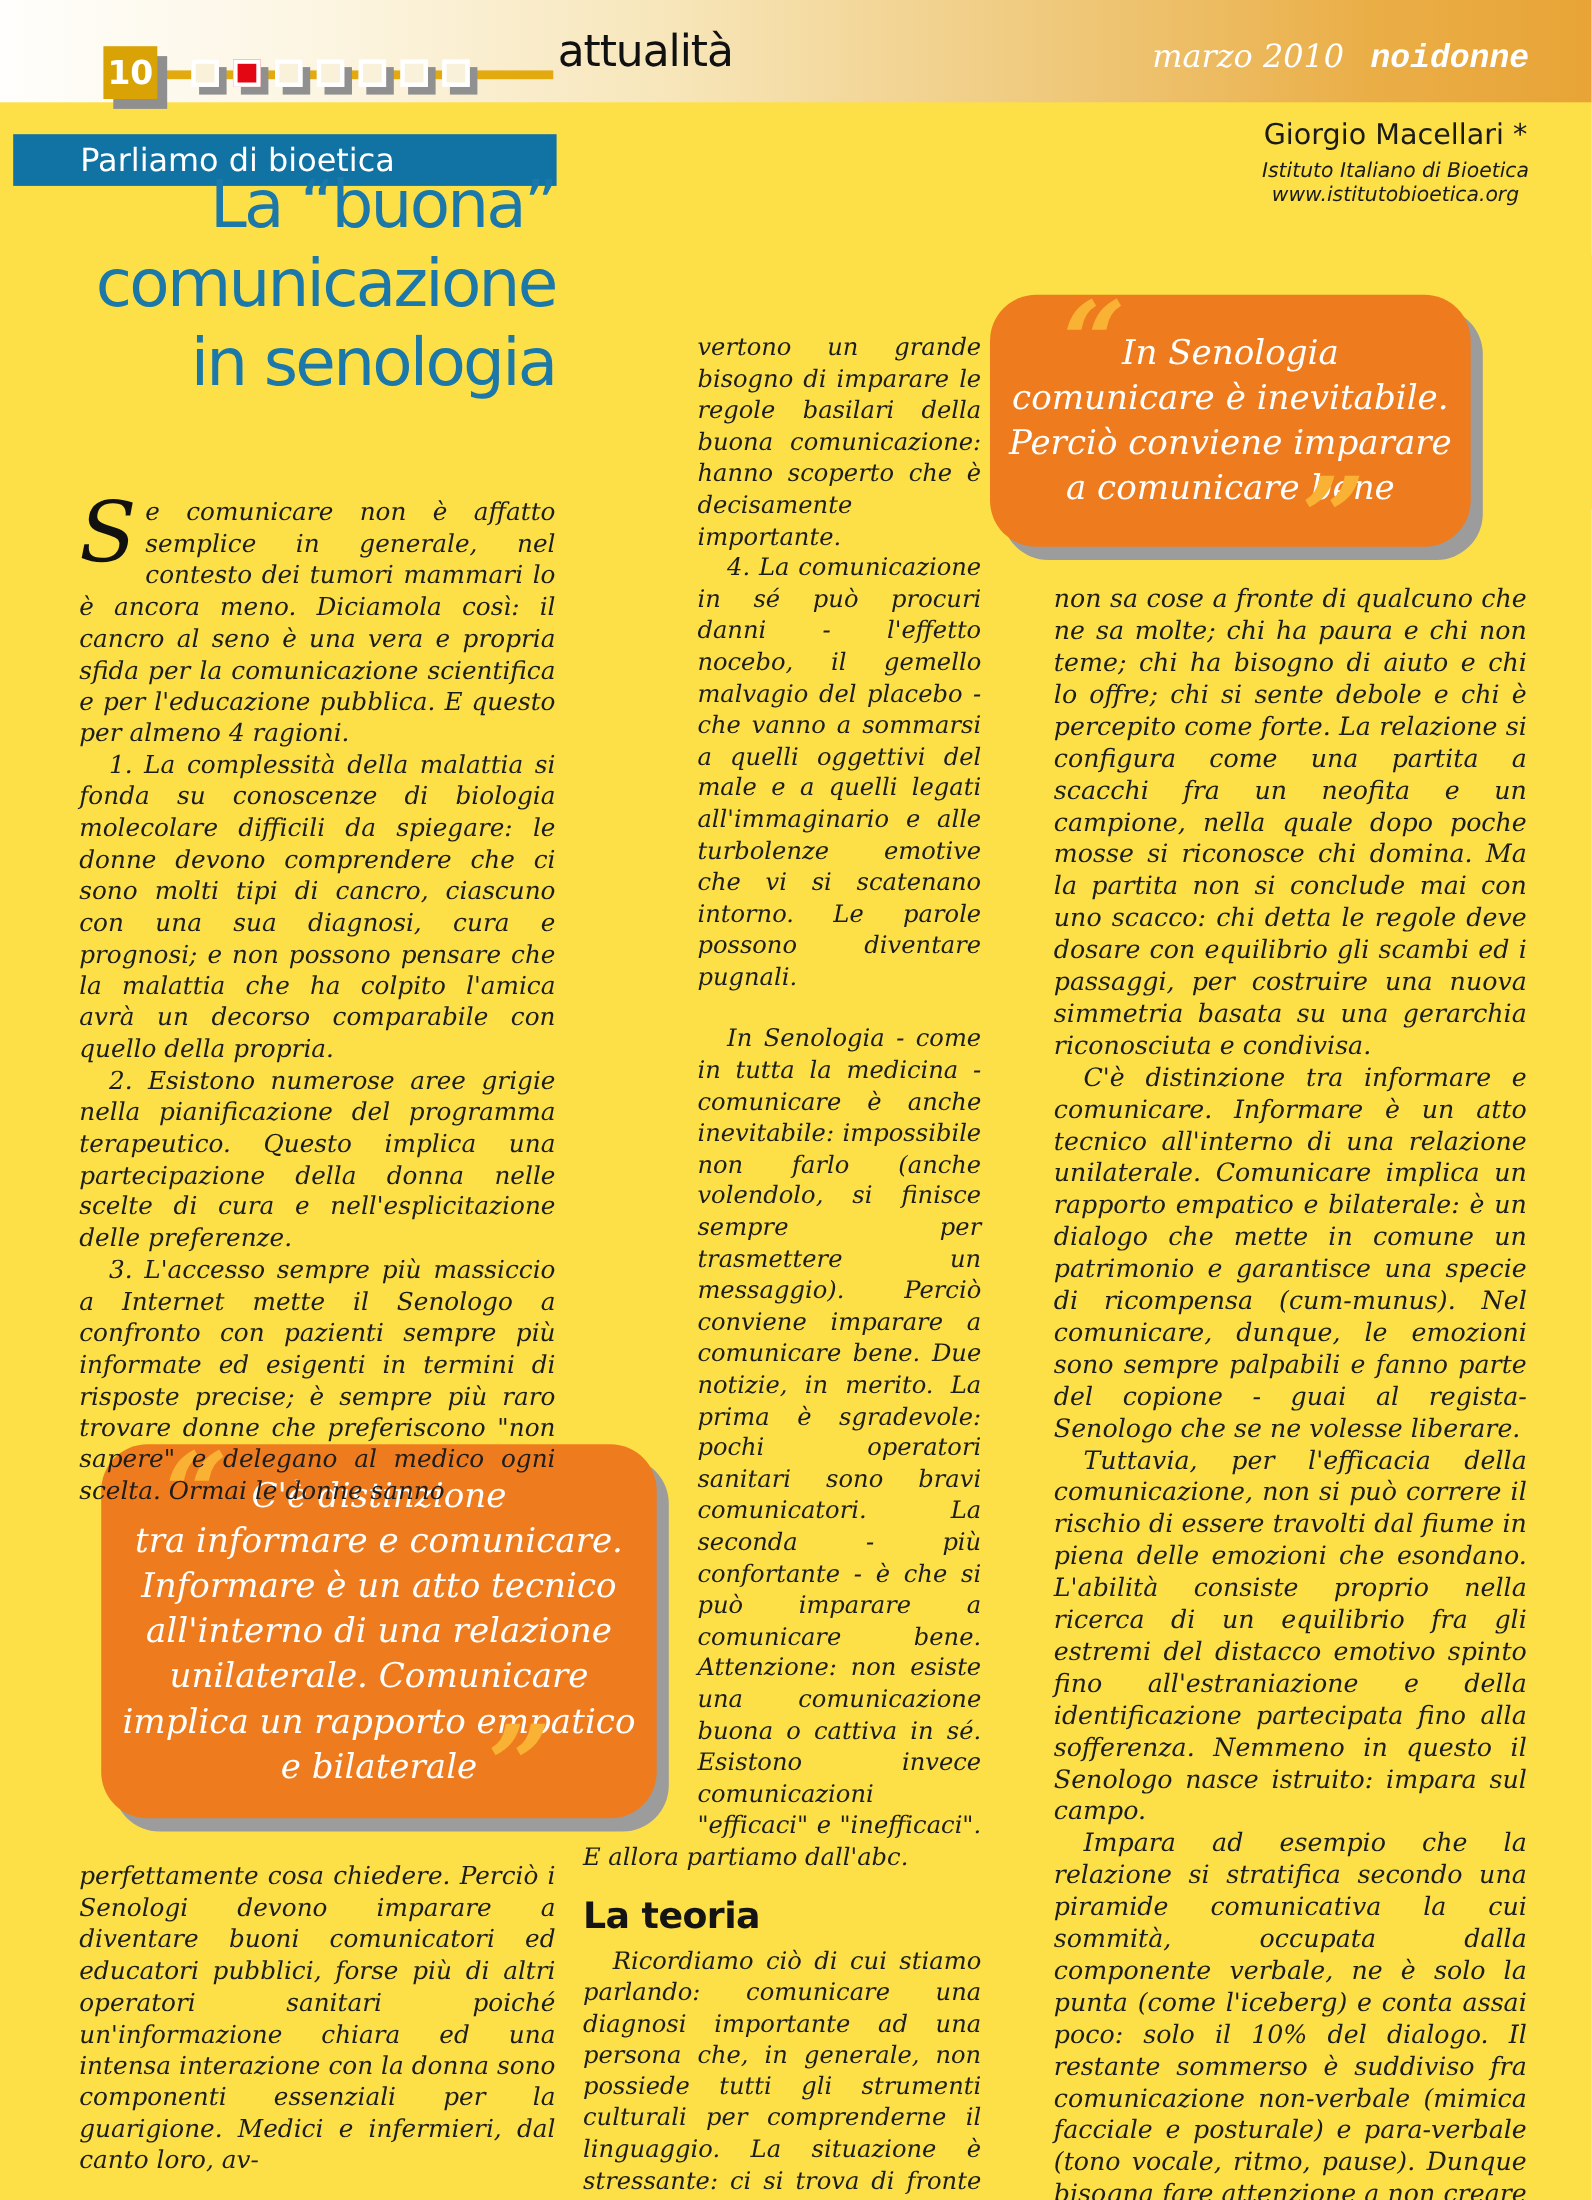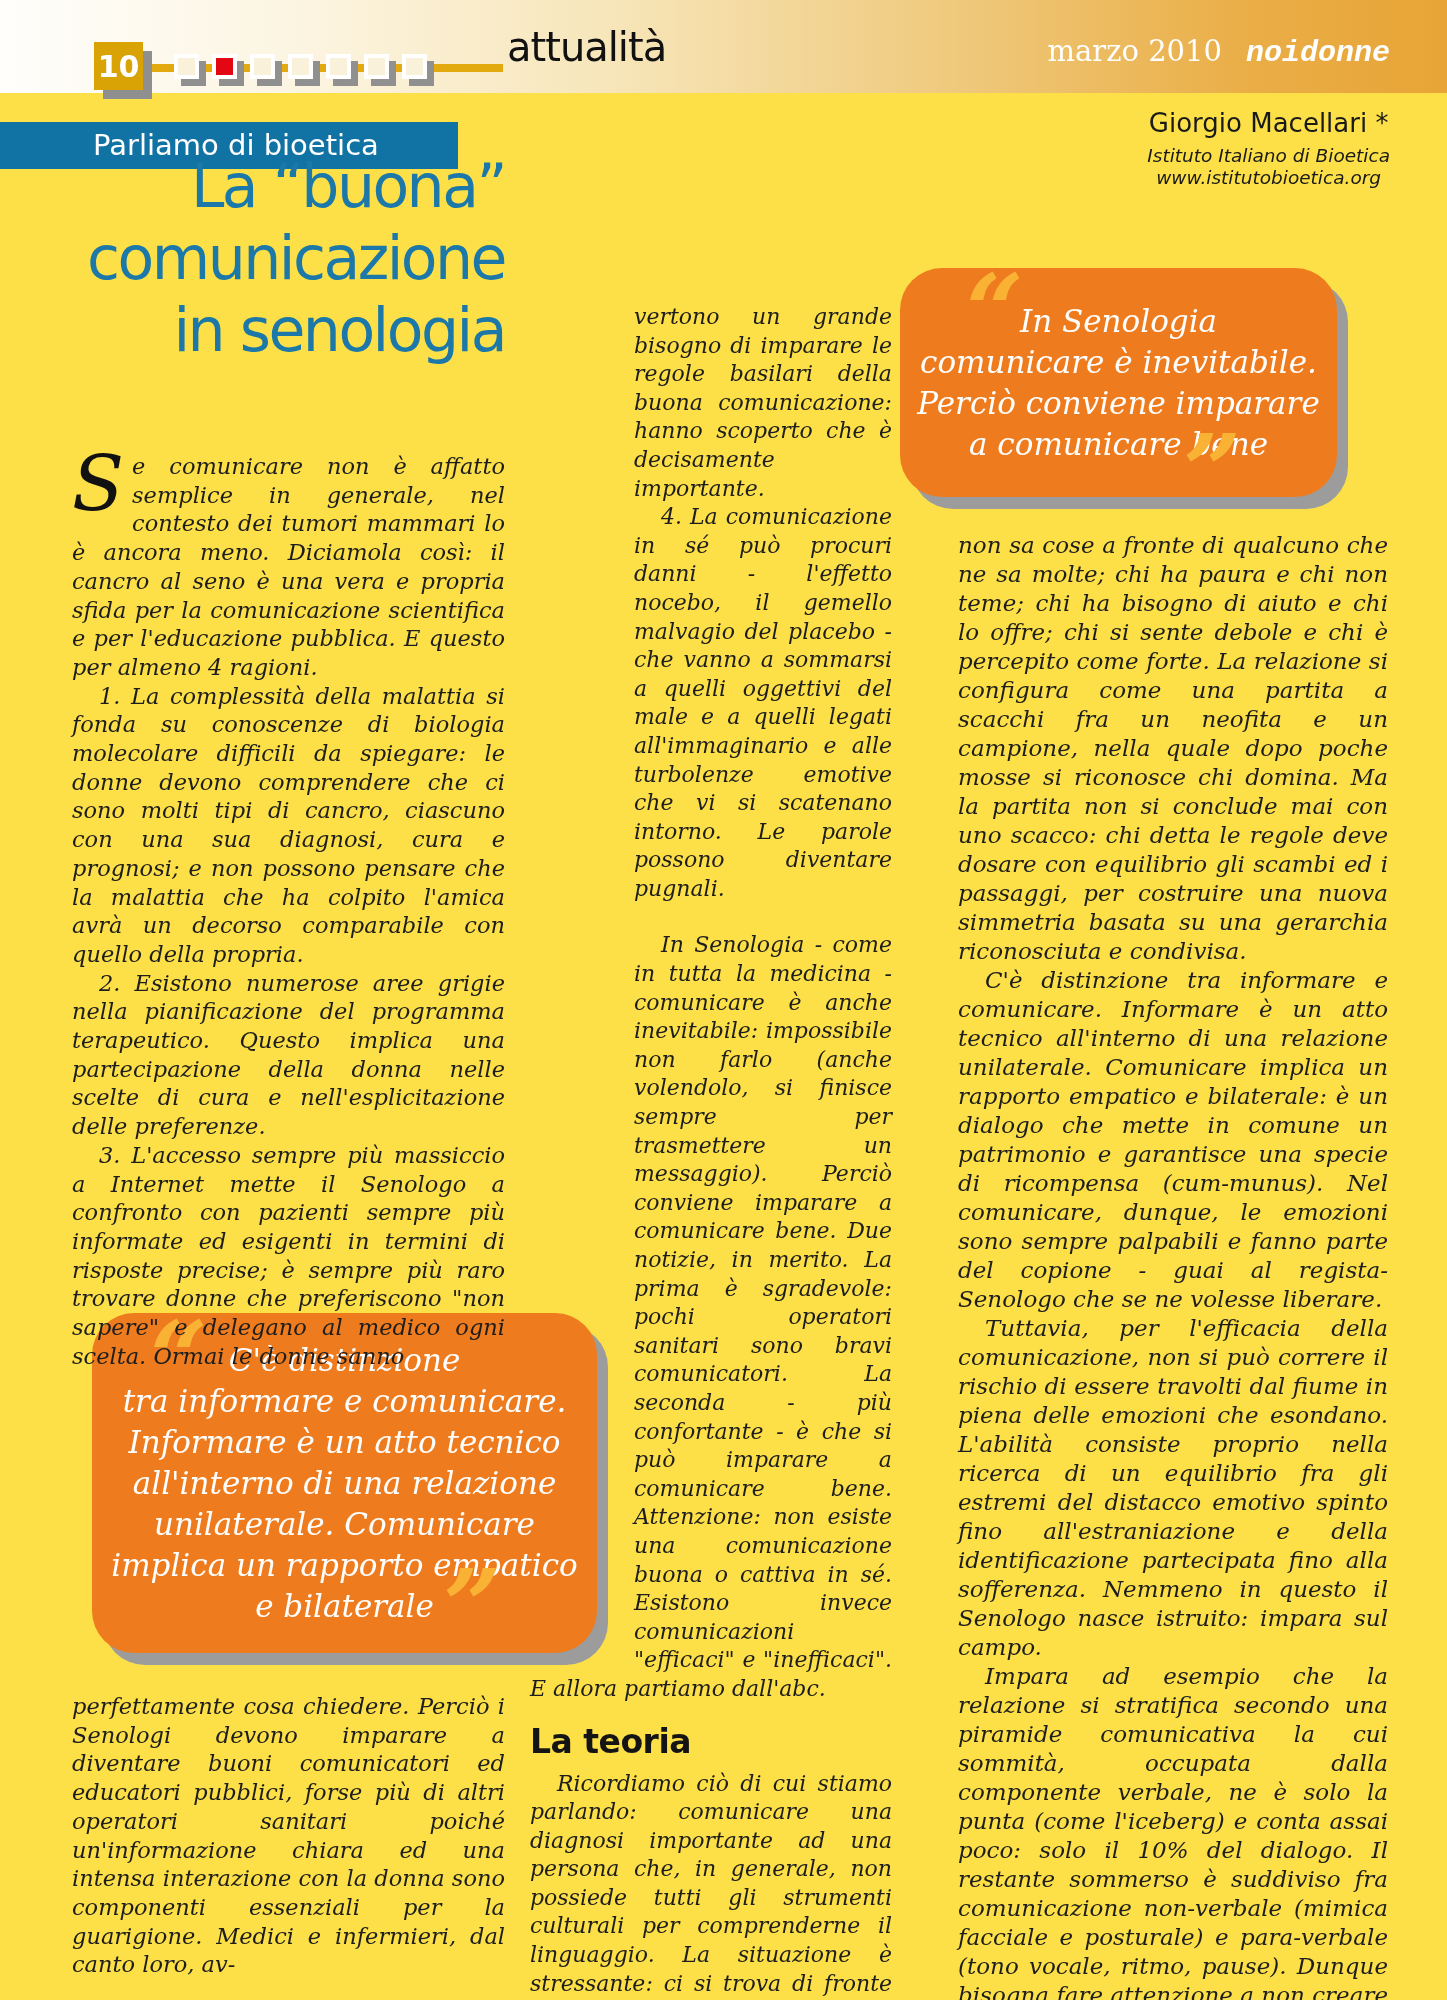--- a/index.html
+++ b/index.html
@@ -13,33 +13,33 @@
          box-shadow:9px 9px 0 #8f8f8f;display:flex;align-items:center;justify-content:center;
          color:#ffffff;font-family:"DejaVu Sans",sans-serif;font-weight:bold;font-size:30px;z-index:4;}
   .gold-line{position:absolute;left:143px;top:64px;width:360px;height:8px;background:#e3aa10;z-index:1;}
   .squares{position:absolute;left:174px;top:54px;display:flex;gap:13px;z-index:2;}
   .sq{width:25px;height:25px;box-sizing:border-box;border:4px solid #ffffff;background:#f9f1da;
       box-shadow:7px 7px 0 #909090;}
   .sq.red{background:#e30613;}
   .section-label{position:absolute;left:507px;top:24px;font-family:"DejaVu Sans",sans-serif;
                  font-size:40px;letter-spacing:-1px;color:#111111;z-index:3;}
   .mag{position:absolute;right:57px;top:34px;display:flex;align-items:baseline;gap:24px;color:#ffffff;z-index:3;}
-  .issue{font-size:29px;text-align:center;}
+  .issue{font-style:italic;font-size:29px;text-align:center;}
   .magname{font-family:Liberation Mono, monospace;font-style:italic;font-weight:bold;font-size:30px;}
 
   
   .byline{position:absolute;right:57px;top:108px;text-align:center;color:#1a1a1a;z-index:3;}
   .byline .author{font-family:"DejaVu Sans",sans-serif;font-size:26px;margin-bottom:7px;}
   .byline .affil,.byline .site{font-family:"DejaVu Sans",sans-serif;font-style:italic;
                                font-size:18.5px;line-height:22px;}
 
   
-  .kicker{position:absolute;left:0;top:122px;width:458px;height:47px;background:#1173a3;
+  .kicker{position:absolute;left:12px;top:122px;width:494px;height:47px;background:#1173a3;
           color:#ffffff;font-family:"DejaVu Sans",sans-serif;font-size:29px;line-height:47px;
-          padding-left:93px;box-sizing:border-box;}
+          padding-left:61px;box-sizing:border-box;}
   .title{position:absolute;left:20px;top:150px;width:485px;text-align:right;color:#1b78a8;
          font-family:"DejaVu Sans",sans-serif;font-size:60px;line-height:72px;letter-spacing:-2.5px;}
 
   
   .body-col{font-style:italic;text-align:justify;color:#1d1d1d;hyphens:auto;}
   .col1a{position:absolute;left:72px;top:452px;width:433px;font-size:22.5px;line-height:28.7px;}
   .col1b{position:absolute;left:72px;top:1692px;width:433px;font-size:22.5px;line-height:28.7px;}
   .col2 {position:absolute;left:530px;top:303px;width:362px;font-size:22px;line-height:28.6px;}
   .col3 {position:absolute;left:958px;top:531px;width:430px;font-size:23px;line-height:29px;}
   .body-col p{margin:0;}

